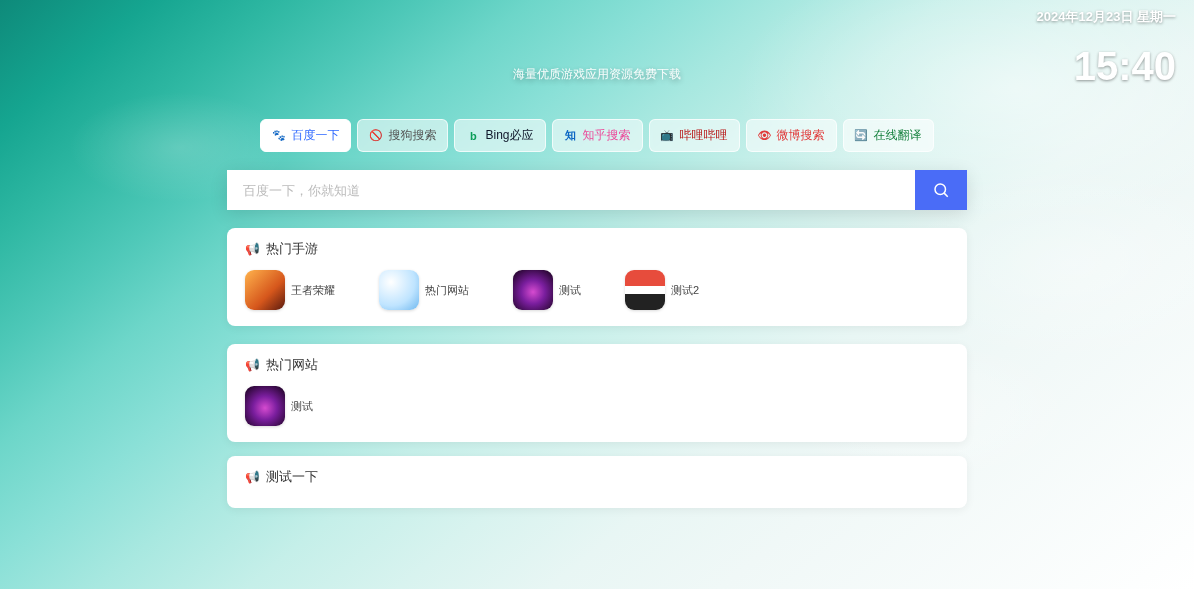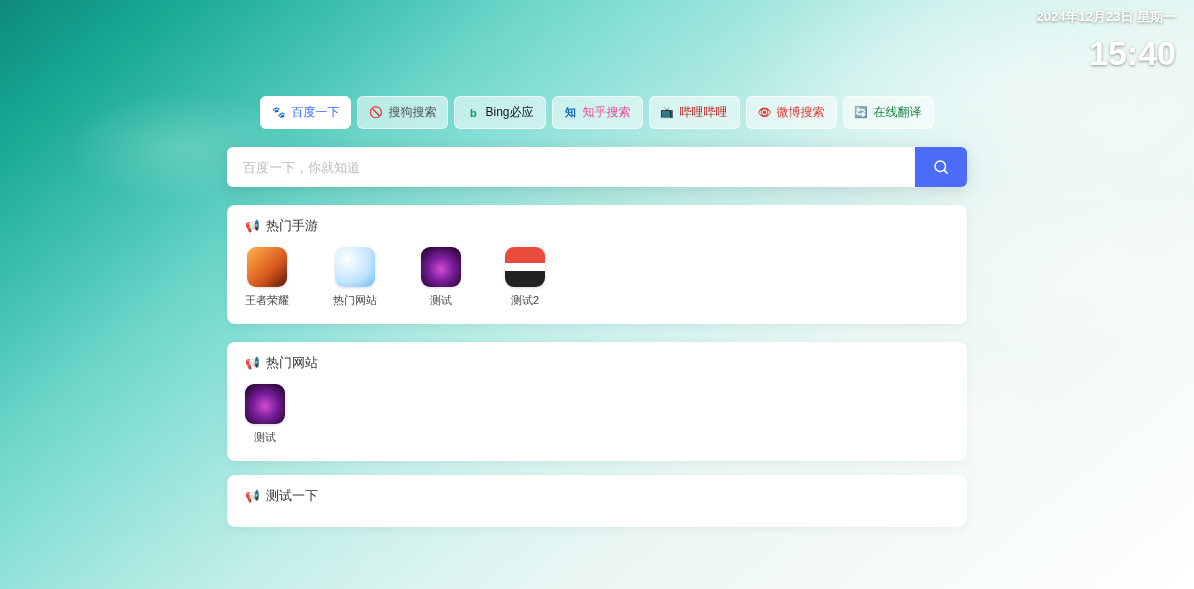--- a/index.html
+++ b/index.html
@@ -27,21 +27,21 @@
 .datetime {
   position: absolute;
   top: 8px;
   right: 18px;
   text-align: right;
   color: #fff;
   z-index: 10;
   text-shadow: 0 1px 3px rgba(0,0,0,0.4);
 }
 .datetime .date { font-size: 13px; font-weight: 600; }
-.datetime .time { font-size: 34px; font-weight: 700; margin-top: 8px; }
+.datetime .time { font-size: 40px; font-weight: 700; margin-top: 18px; }
 .hero {
   position: relative;
   z-index: 5;
   text-align: center;
   padding-top: 60px;
   color: #fff;
   text-shadow: 0 2px 6px rgba(0,0,0,0.35);
 }
 .hero h1 { font-size: 30px; font-weight: 700; }
 .hero p { font-size: 12px; margin-top: 6px; opacity: 0.95; }
@@ -91,21 +91,21 @@
 .lbl-green  { color:#0f172a; }
 .lbl-zhihu  { color:#ec4899; }
 .lbl-pink   { color:#b91c1c; }
 .lbl-red    { color:#e03a3a; }
 .lbl-google { color:#4285f4; }
 .lbl-trans  { color:#15803d; }
 .search-row {
   display: flex;
   width: 100%;
   height: 40px;
-  border-radius: 6px;
+  border-radius: 0;
   overflow: hidden;
   box-shadow: 0 4px 18px rgba(0,0,0,0.12);
 }
 .search-input {
   flex: 1;
   border: none;
   outline: none;
   padding: 0 16px;
   font-size: 13px;
   color: #333;
@@ -132,21 +132,21 @@
 .section-header {
   display: flex;
   align-items: center;
   gap: 6px;
   font-size: 13px;
   color: #333;
   margin-bottom: 12px;
 }
 .section-header .spk-ico { color: #4a6cf7; font-size: 12px; }
 .app-row { display: flex; gap: 44px; }
-.app-item { display: flex; flex-direction: column; align-items: center; gap: 6px; cursor: pointer; }
+.app-item { display: flex; align-items: center; gap: 6px; cursor: pointer; }
 .app-icon {
   width: 40px; height: 40px;
   border-radius: 9px;
   box-shadow: 0 1px 3px rgba(0,0,0,0.15);
 }
 .app-label { font-size: 11px; color: #444; }
 .icon-wzry { background: linear-gradient(135deg,#ffb34d,#d6571c 60%, #5a1a0e); }
 .icon-dzpd { background: radial-gradient(circle at 30% 30%, #fff, #bfe4ff 60%, #6fb8ef); }
 .icon-cs   { background: radial-gradient(circle at 50% 55%, #d64bd0 0%, #7a1e9e 40%, #140016 100%); }
 .icon-cs2  { background: linear-gradient(#e74c3c, #e74c3c 40%, #fff 40%, #fff 60%, #222 60%); }
@@ -156,20 +156,21 @@
 <body>
 
 <div class="bg-overlay"></div>
 
 <div class="datetime">
   <div class="date">2024年12月23日 星期一</div>
   <div class="time">15:40</div>
 </div>
 
 <div class="hero">
+  <p>海量优质游戏应用资源免费下载</p>
 </div>
 
 <div class="content">
 
   <div class="engine-tabs" id="engine-tabs">
       <div class="engine-tab active">
         <span class="ico baidu-ico">🐾</span>
         <span class="lbl-blue">百度一下</span>
       </div>
       <div class="engine-tab">

